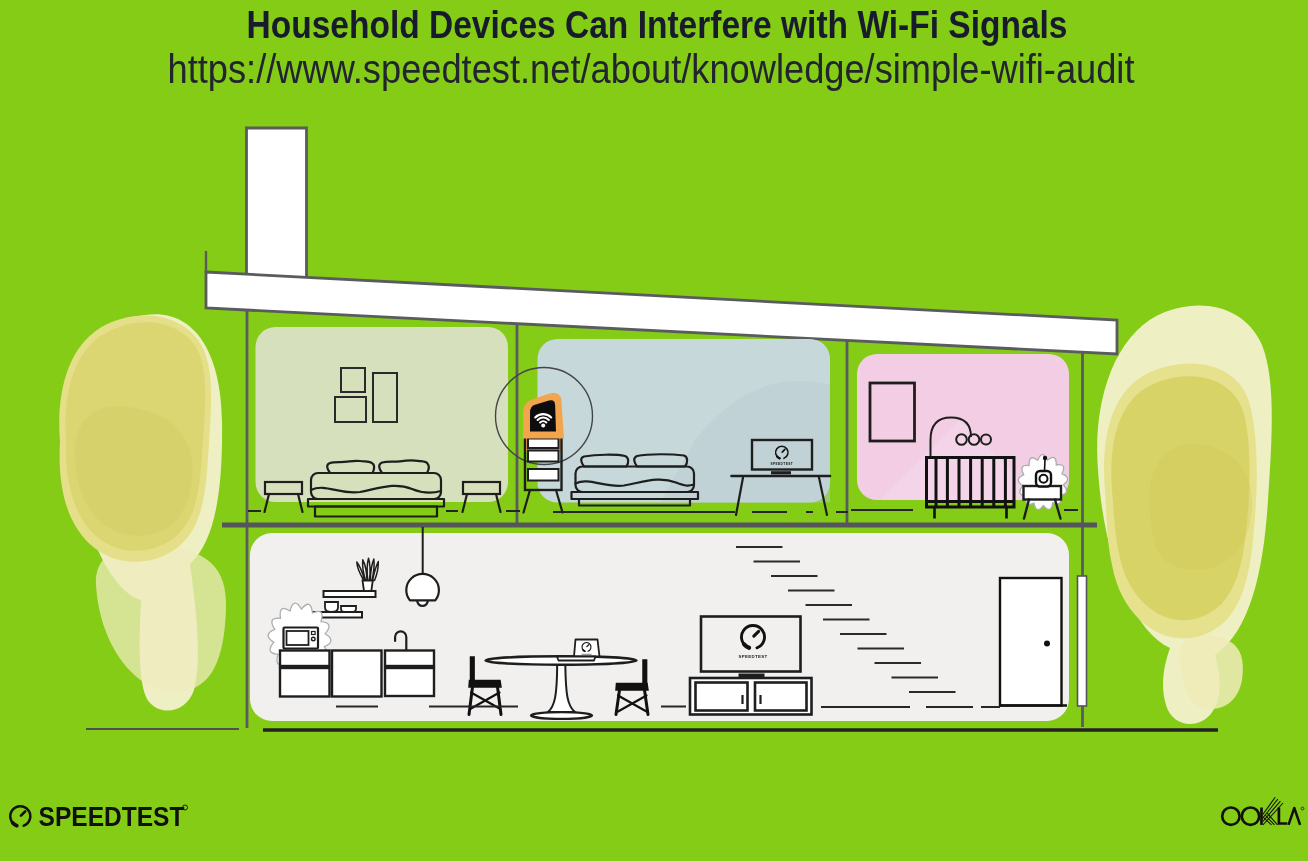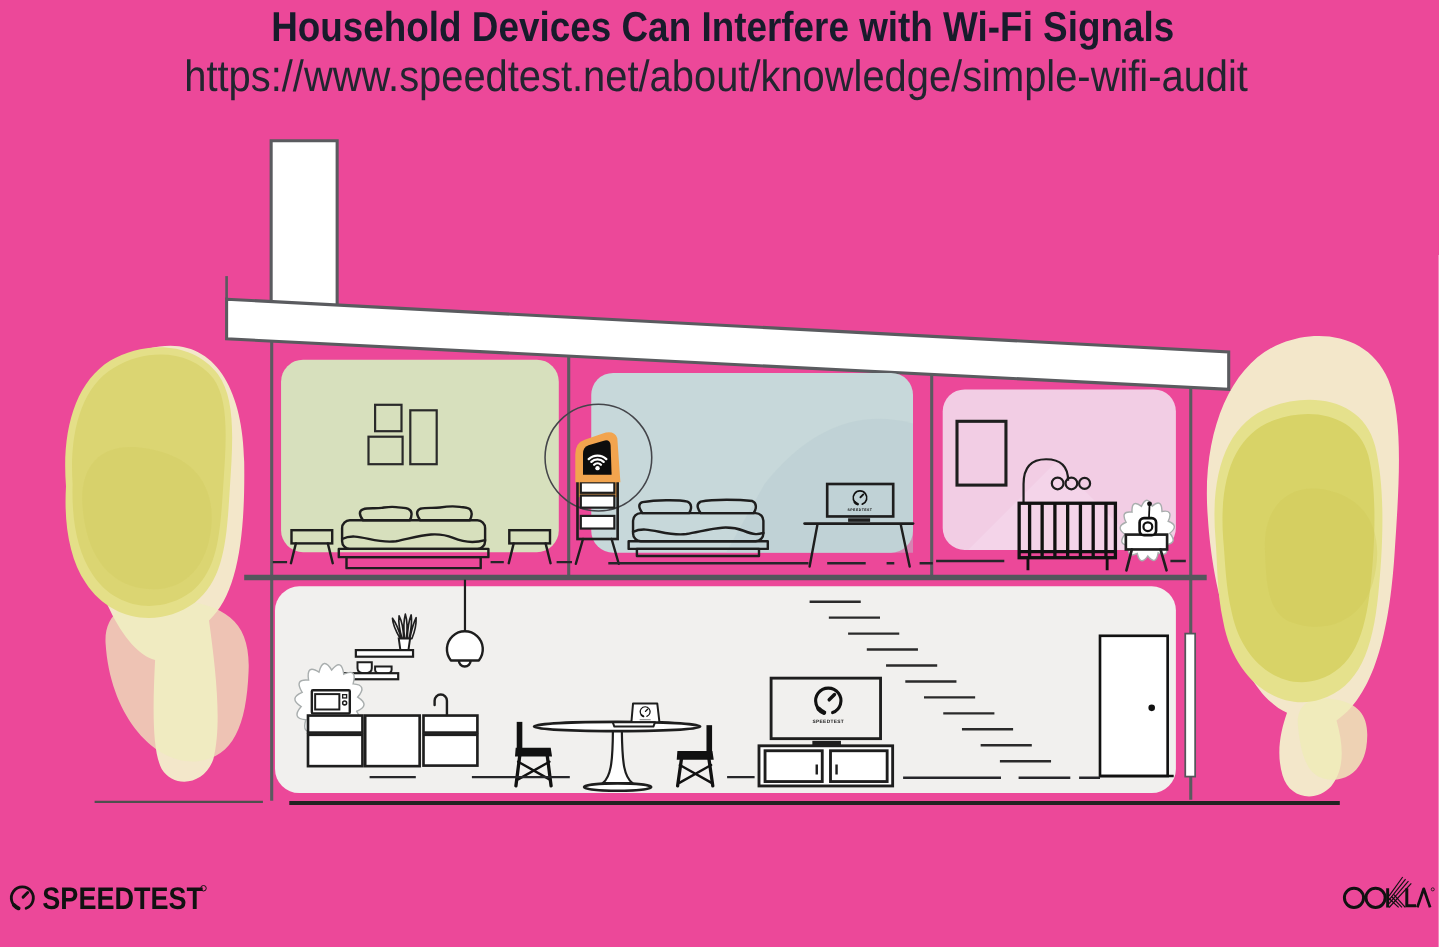--- a/index.html
+++ b/index.html
@@ -1,16 +1,16 @@
 <!DOCTYPE html>
 <html><head>
 <meta charset="utf-8">
 <style>
 html,body{margin:0;padding:0;background:#ffffff;}
-#stage{position:relative;width:1308px;height:861px;overflow:hidden;background:#ec4899;
+#stage{position:relative;width:1308px;height:861px;overflow:hidden;background:#84cc16;
 font-family:"Liberation Sans", sans-serif;}
 svg{display:block;}
 </style>
 </head>
 <body>
 <div id="stage">
 <svg width="1308" height="861" viewBox="0 0 1308 861">
 <defs>
 <g id="gauge">
 <path d="M 3.42 9.40 A 10 10 0 1 0 -3.42 9.40" fill="none" stroke="#111" stroke-width="2.5" stroke-linecap="round"></path>

